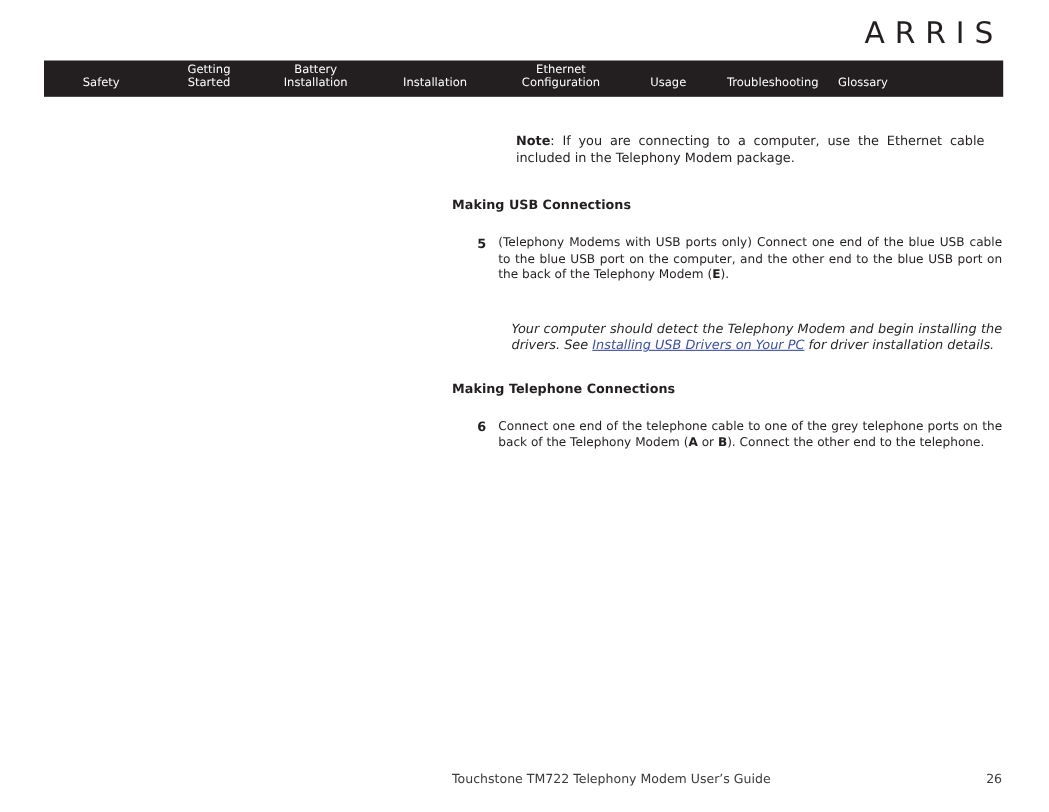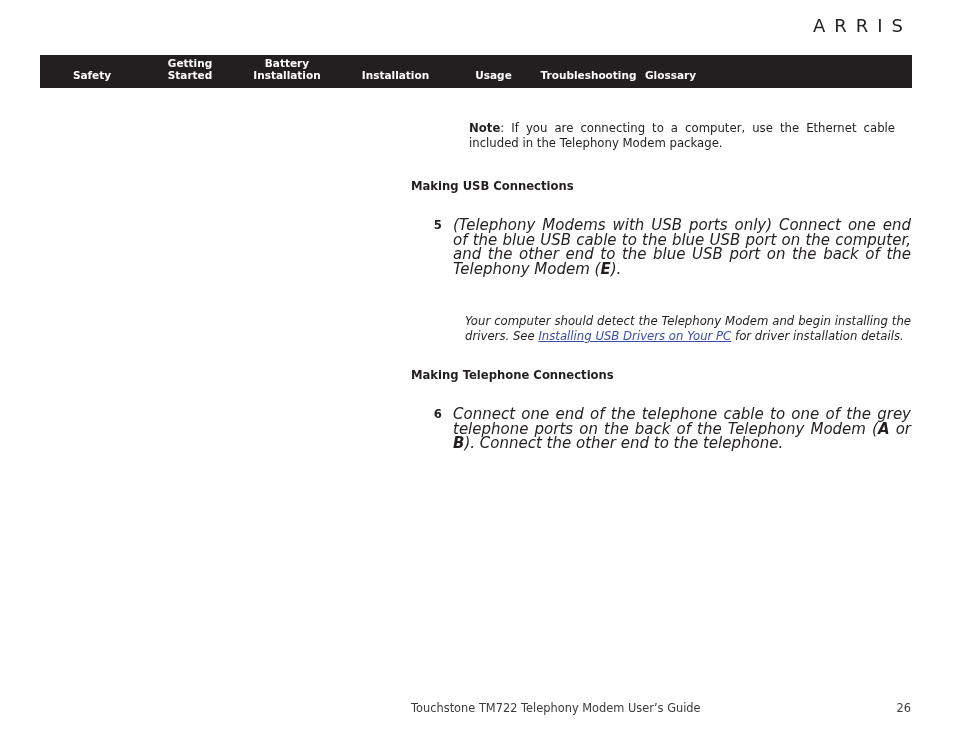--- a/index.html
+++ b/index.html
@@ -15,21 +15,21 @@
     color: #231f20;
     overflow: hidden;
   }
 
   
   #brand-logo {
     position: absolute;
     top: 17px;
     right: 42px;
     font-family: "DejaVu Sans", sans-serif;
-    font-size: 18px;
+    font-size: 27px;
     font-weight: 400;
     letter-spacing: 9px;
     color: #231f20;
     line-height: 1;
     white-space: nowrap;
   }
 
   
   #nav-bar {
     position: absolute;
@@ -40,21 +40,21 @@
     background: #231f20;
     display: flex;
     align-items: flex-end;
     box-sizing: border-box;
   }
   .nav-item {
     flex: 0 0 auto;
     color: #ffffff;
     font-family: "DejaVu Sans", sans-serif;
     font-size: 10.5px;
-    font-weight: bold;
+    font-weight: normal;
     text-align: center;
     line-height: 11.5px;
     padding-bottom: 7px;
     white-space: nowrap;
     cursor: pointer;
   }
   .nav-item .nav-line { display: block; }
   .nav-item.sp-safety        { width: 104px; }
   .nav-item.sp-getting       { width: 92px; }
   .nav-item.sp-battery       { width: 102px; }
@@ -103,25 +103,24 @@
     left: -42px;
     top: 0;
     width: 31px;
     text-align: right;
     font-size: 11.7px;
     font-weight: bold;
     line-height: 14.6px;
     color: #231f20;
   }
   .step-text {
-    font-size: 15px;
+    font-size: 11px;
     line-height: 14.6px;
     text-align: justify;
     color: #231f20;
-    font-style: italic;
   }
   .italic-note {
     font-style: italic;
     font-size: 11.7px;
     line-height: 14.6px;
     text-align: justify;
     color: #231f20;
     margin-left: 12px;
   }
   a.doclink {
@@ -162,20 +161,24 @@
     <span class="nav-line">Getting</span>
     <span class="nav-line">Started</span>
   </div>
   <div class="nav-item sp-battery">
     <span class="nav-line">Battery</span>
     <span class="nav-line">Installation</span>
   </div>
   <div class="nav-item sp-installation">
     <span class="nav-line">Installation</span>
   </div>
+  <div class="nav-item sp-ethernet">
+    <span class="nav-line">Ethernet</span>
+    <span class="nav-line">Configuration</span>
+  </div>
   <div class="nav-item sp-usage">
     <span class="nav-line">Usage</span>
   </div>
   <div class="nav-item sp-trouble">
     <span class="nav-line">Troubleshooting</span>
   </div>
   <div class="nav-item sp-glossary">
     <span class="nav-line">Glossary</span>
   </div>
 </nav>

